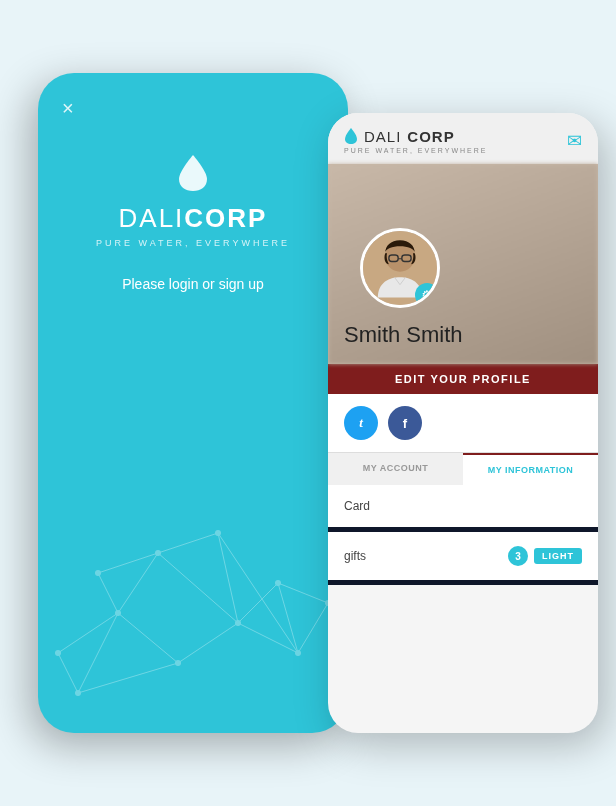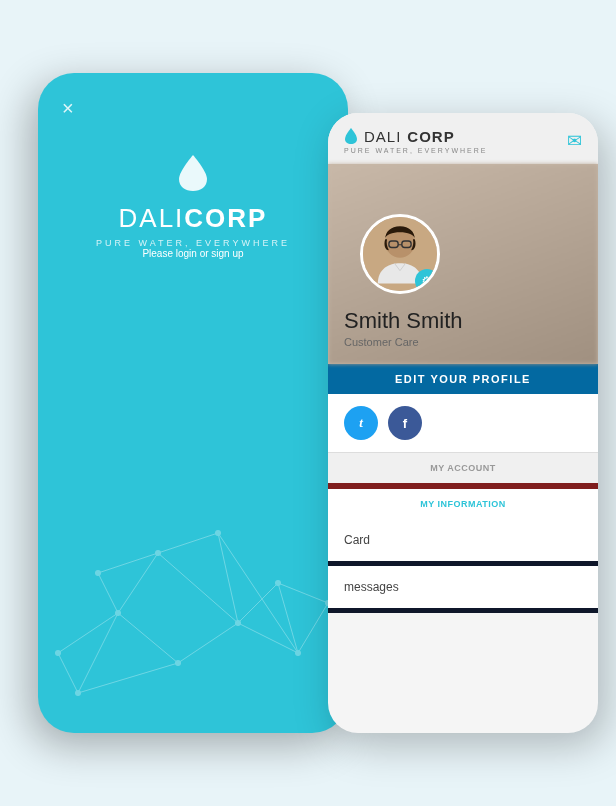--- a/index.html
+++ b/index.html
@@ -89,22 +89,23 @@
     .brand-tagline {
       font-size: 9px;
       color: rgba(255,255,255,0.8);
       letter-spacing: 3px;
       margin-top: 4px;
       text-transform: uppercase;
     }
 
     .login-prompt {
       color: white;
-      font-size: 10px;
+      font-size: 14px;
       text-align: center;
+      margin-top: 28px;
       font-weight: 300;
     }
 
     .input-field {
       width: 100%;
       background: white;
       border: none;
       border-radius: 4px;
       padding: 12px 14px;
       font-size: 13px;
@@ -264,21 +265,21 @@
       margin-top: 8px;
     }
 
     .profile-role {
       font-size: 11px;
       color: #666;
       margin-top: 2px;
     }
 
     .edit-profile-btn {
-      background: #0369a1;
+      background: #7f1d1d;
       color: white;
       font-size: 11px;
       font-weight: 600;
       letter-spacing: 1.5px;
       text-transform: uppercase;
       padding: 9px 14px;
       border: none;
       cursor: pointer;
       width: 100%;
       text-align: center;
@@ -305,39 +306,38 @@
       cursor: pointer;
     }
 
     .twitter-btn { background: #1da1f2; }
     .facebook-btn { background: #3b5998; }
 
     .tabs-row {
       display: flex;
       background: #f0f0f0;
       border-top: 1px solid #ddd;
-      flex-direction: column;
     }
 
     .tab-item {
       flex: 1;
       padding: 10px 8px;
       font-size: 9px;
       font-weight: 600;
       letter-spacing: 0.5px;
       text-align: center;
       color: #999;
       cursor: pointer;
       text-transform: uppercase;
     }
 
     .tab-item.active {
       color: #2ec4d8;
       background: white;
-      border-top: 6px solid #7f1d1d;
+      border-top: 2px solid #7f1d1d;
     }
 
     .menu-list {
       background: white;
     }
 
     .menu-item {
       display: flex;
       align-items: center;
       justify-content: space-between;
@@ -500,21 +500,20 @@
 
             <path d="M34 50 L40 58 L46 50" fill="none" stroke="#ccc" stroke-width="1"></path>
           </svg>
           <div class="gear-badge">
             <span style="font-size:12px;">⚙</span>
           </div>
         </div>
 
         <div style="margin-top: 4px;">
           <div class="profile-name">Smith Smith</div>
-          <div class="profile-role">Customer Care</div>
         </div>
       </div>
     </div>
 
     
     <button class="edit-profile-btn">EDiT YOUR PROFILE</button>
 
     
     <div class="social-row">
       <div class="social-btn twitter-btn">
@@ -535,20 +534,23 @@
       </div>
     </div>
 
     
     <div class="menu-list">
       <div class="menu-item">
         <span>Card</span>
         <div class="menu-item-right"></div>
       </div>
       <div class="menu-item">
-        <span>messages</span>
-        <div class="menu-item-right"></div>
+        <span>gifts</span>
+        <div class="menu-item-right">
+          <div class="badge">3</div>
+          <div class="light-badge">LIGHT</div>
+        </div>
       </div>
     </div>
 
   </div>
 
 </div>
 
 </body></html>

